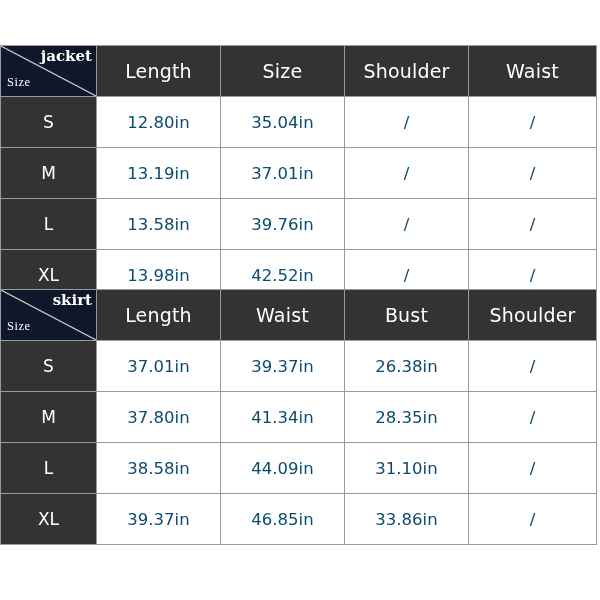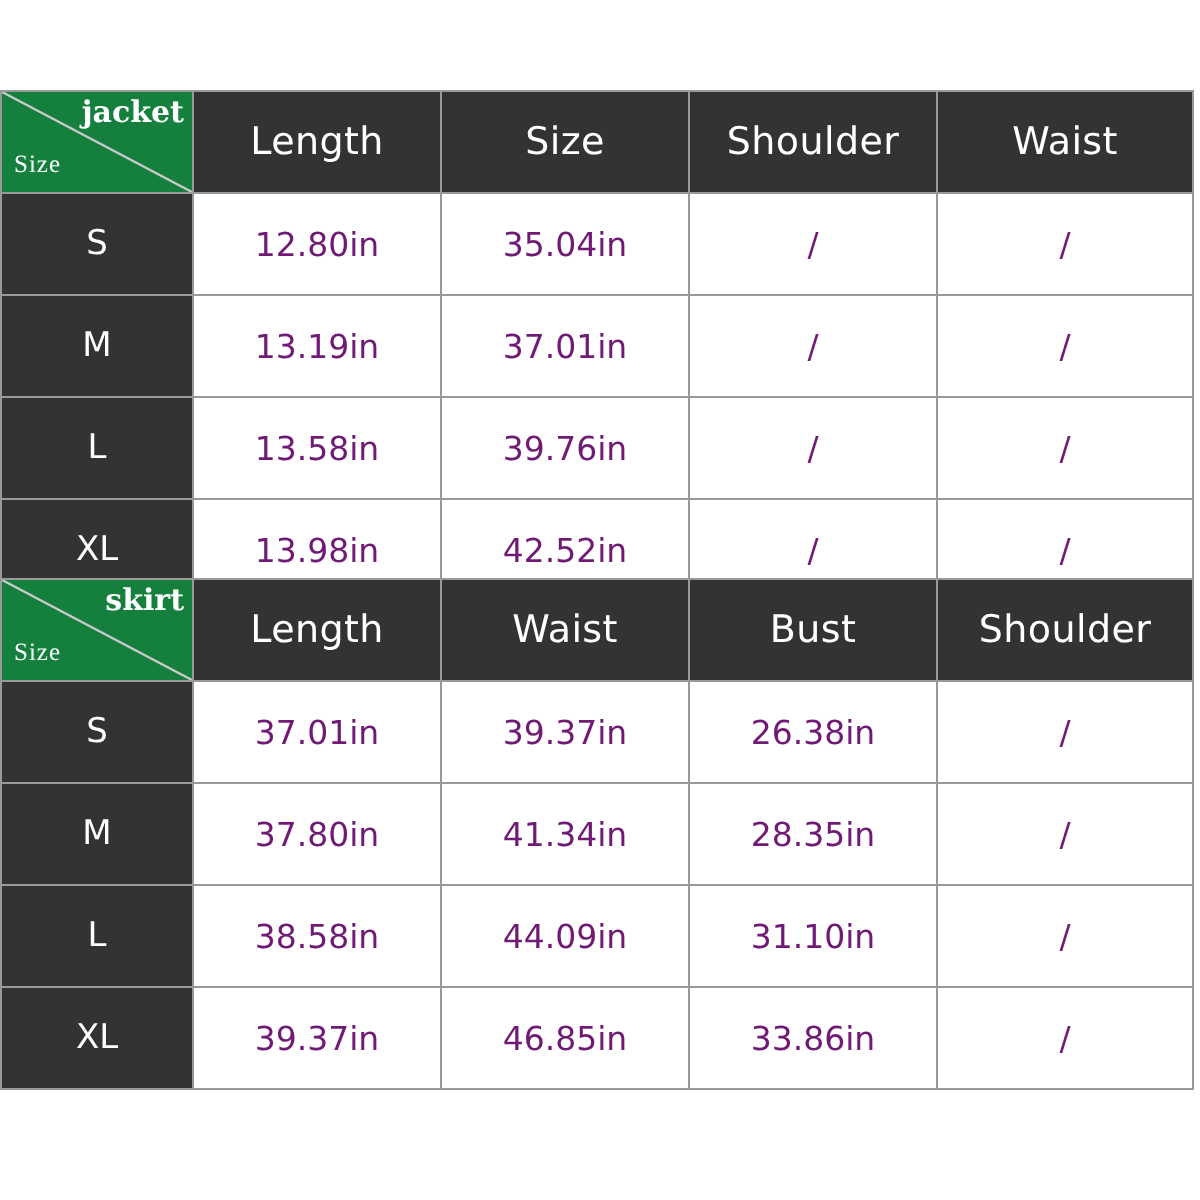--- a/index.html
+++ b/index.html
@@ -59,29 +59,29 @@
   .size-cell {
     background: #333333;
     color: #ffffff;
     font-size: 17px;
     border-color: #8a8a8a;
   }
 
   
   .data-cell {
     background: #ffffff;
-    color: #701a75;
+    color: #0c4a6e;
     font-size: 16.5px;
     margin-left: 12px;
   }
 
   
   .corner-cell {
     position: relative;
-    background: #15803d;
+    background: #0f172a;
     border-color: #8a8a8a;
     overflow: hidden;
   }
   .corner-diag {
     position: absolute;
     inset: 0;
     width: 100%;
     height: 100%;
     display: block;
   }

